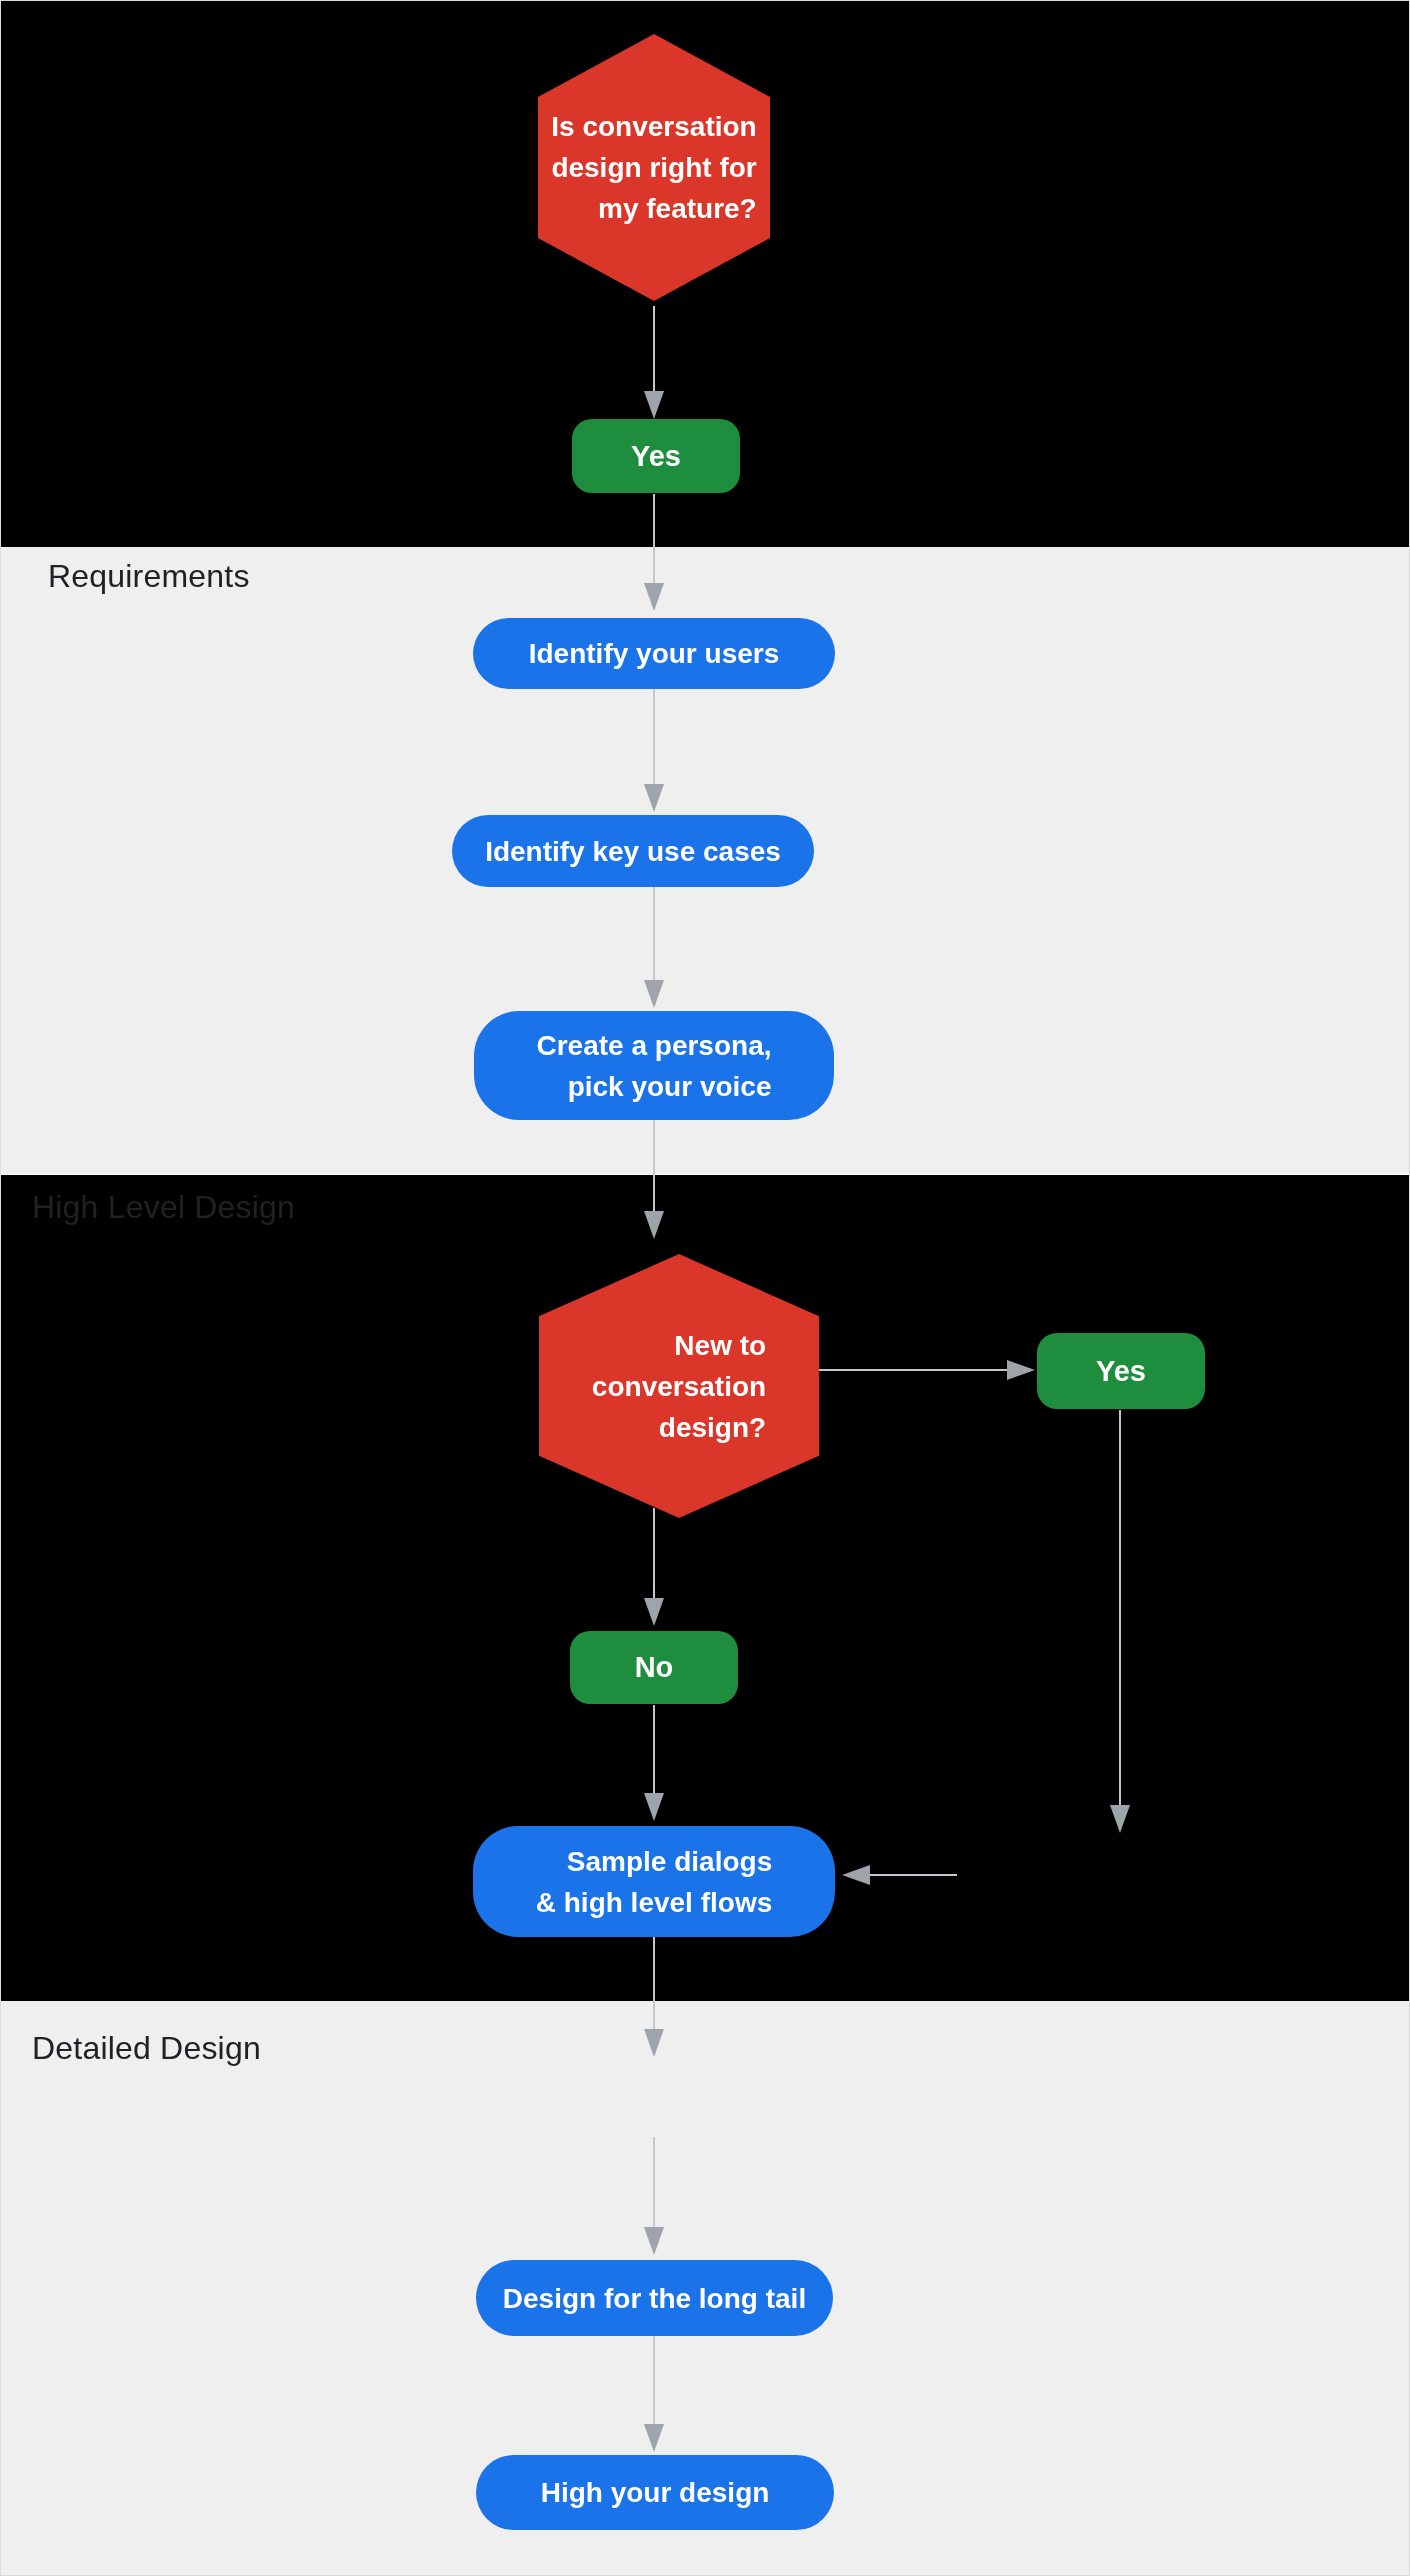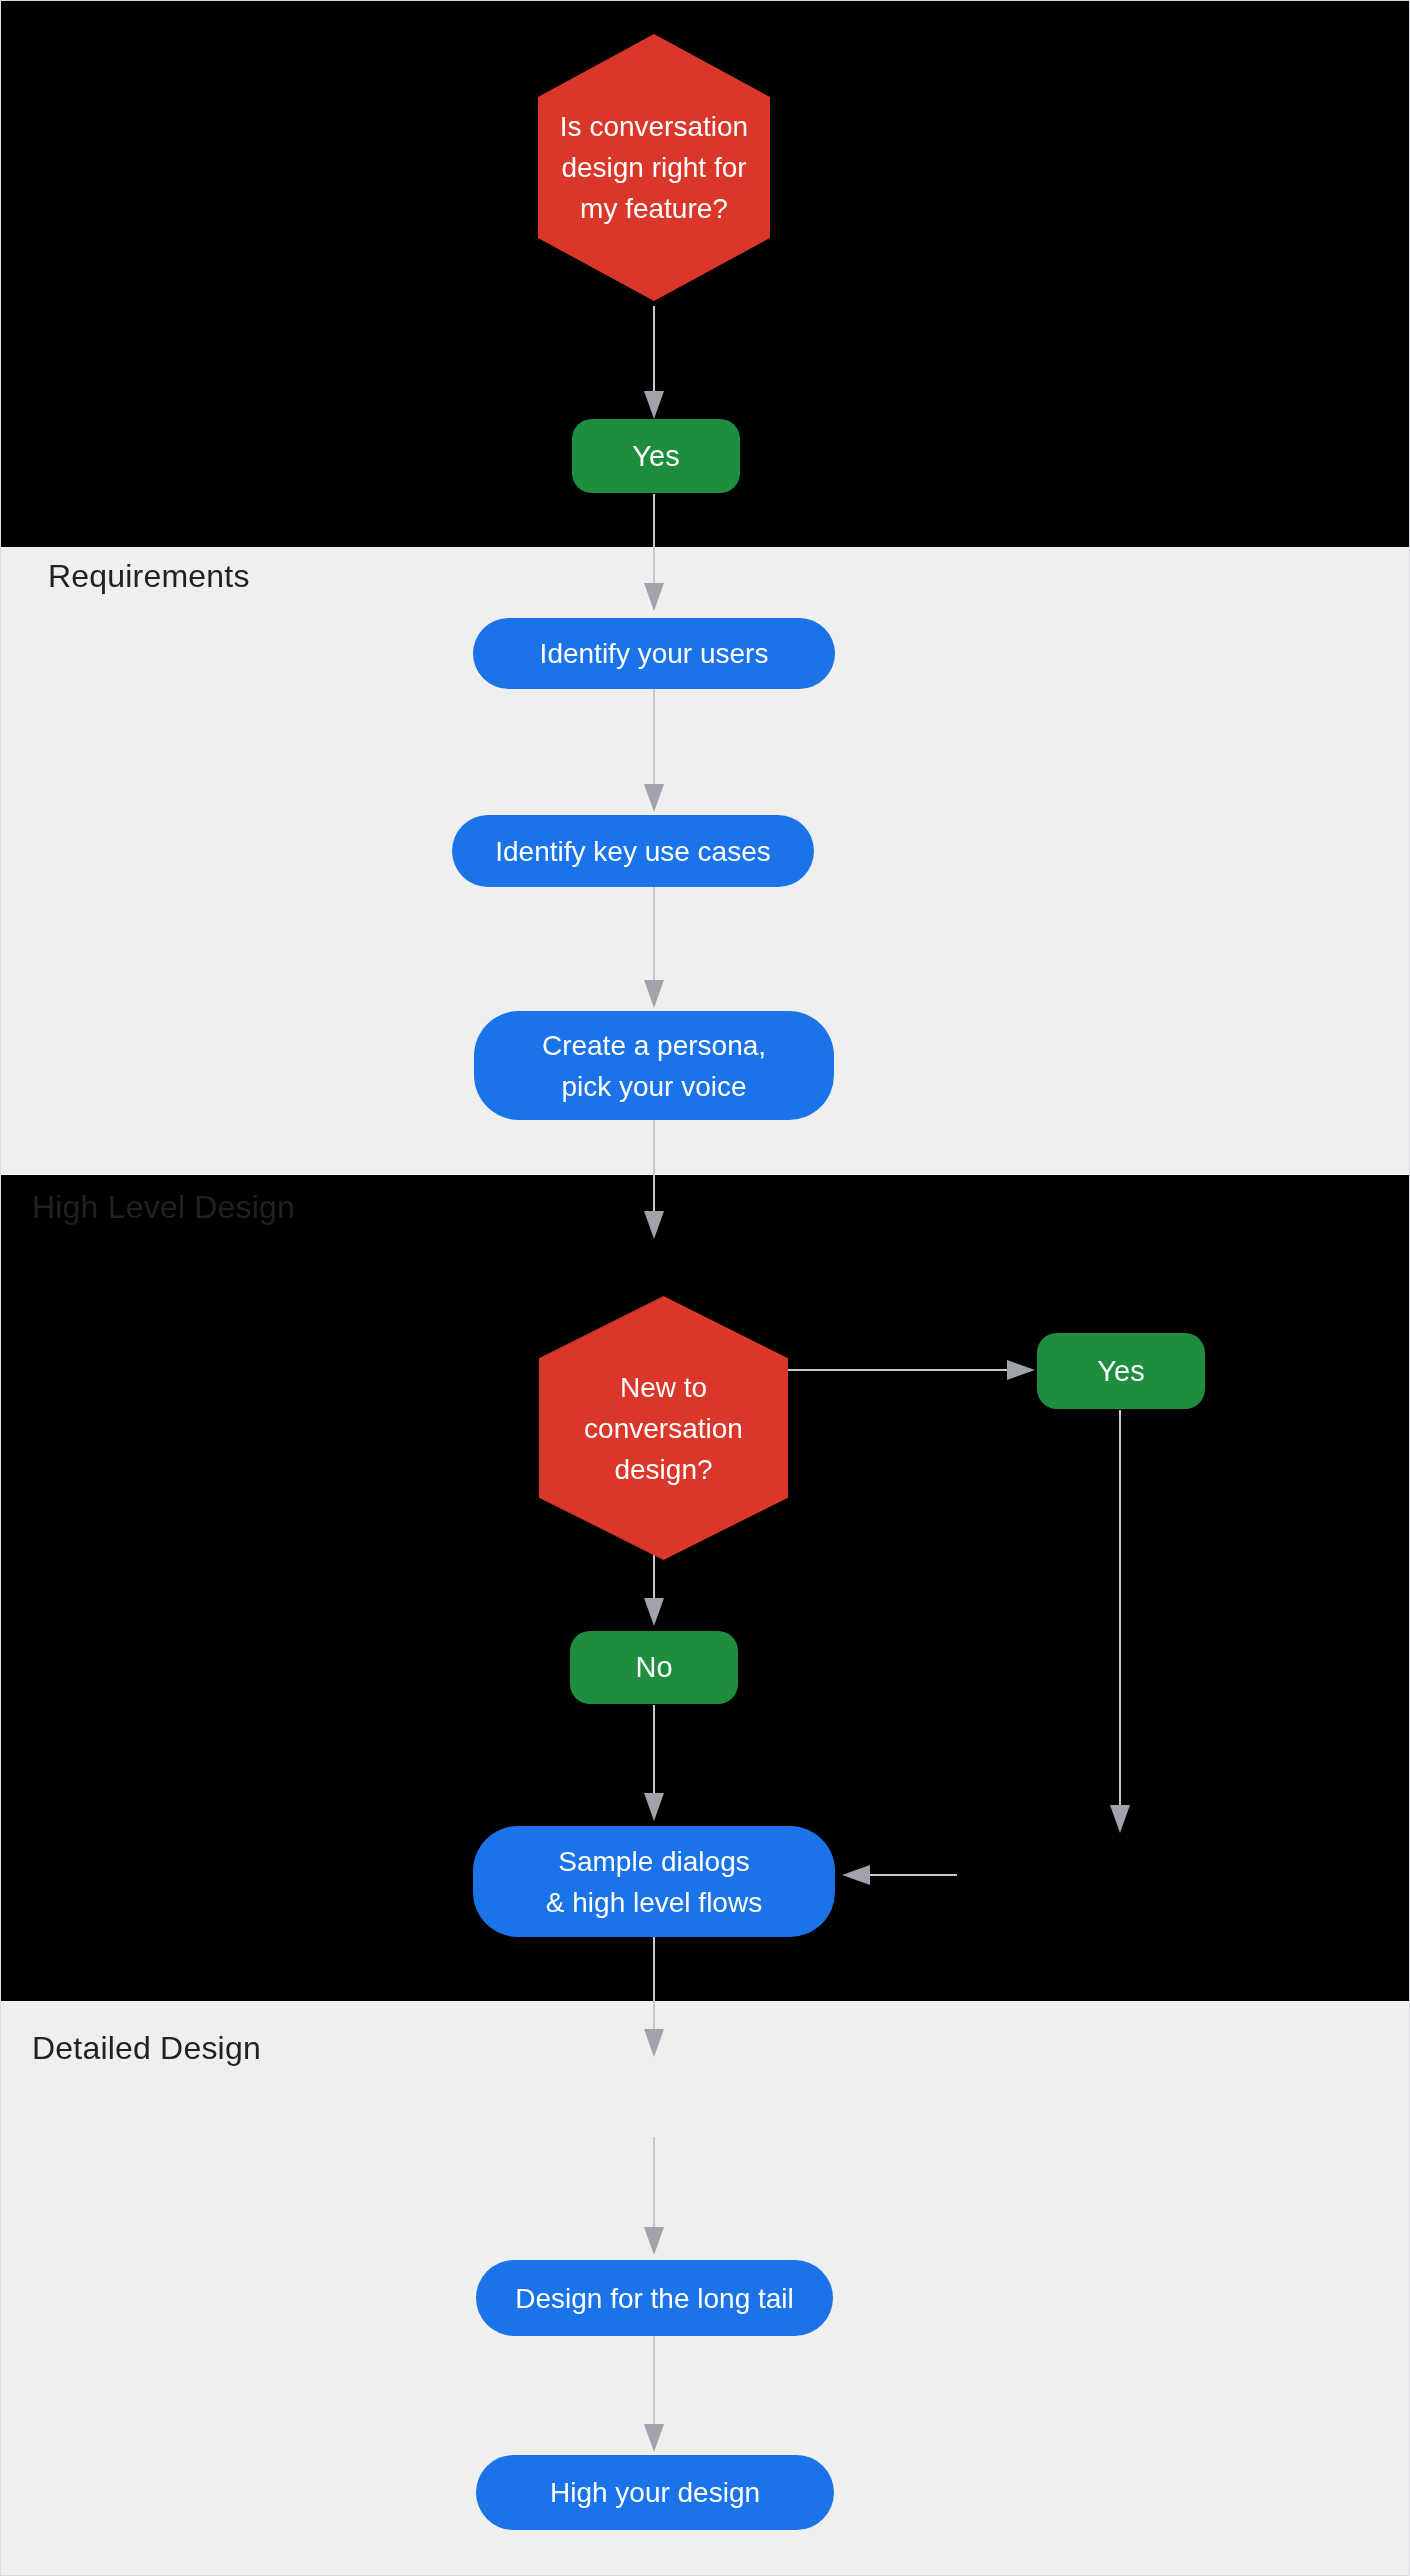--- a/index.html
+++ b/index.html
@@ -37,25 +37,25 @@
     line-height: 39px;
     font-weight: 400;
     color: var(--label-gray);
     letter-spacing: 0.2px;
   }
   .node {
     position: absolute;
     display: flex;
     align-items: center;
     justify-content: center;
-    text-align: center;
+    text-align: right;
     color: #ffffff;
     font-size: 28px;
     line-height: 41px;
-    font-weight: 400;
+    font-weight: 700;
     white-space: pre-line;
     z-index: 10;
   }
   .hex {
     background: var(--decision-red);
     clip-path: polygon(50% 0%, 100% 23.6%, 100% 76.4%, 50% 100%, 0% 76.4%, 0% 23.6%);
   }
   .pill { background: var(--action-blue); border-radius: 38px; }
   .pill.tall { border-radius: 45px; }
   .btn { background: var(--answer-green); border-radius: 20px; font-size: 29px; }
@@ -113,21 +113,21 @@
 
   <div class="node btn" style="left:572px; top:419px; width:168px; height:74px;">Yes</div>
 
   <div class="node pill" style="left:473px; top:618px; width:362px; height:71px;">Identify your users</div>
 
   <div class="node pill" style="left:452px; top:815px; width:362px; height:72px;">Identify key use cases</div>
 
   <div class="node pill tall" style="left:474px; top:1011px; width:360px; height:109px;">Create a persona,
 pick your voice</div>
 
-  <div class="node hex" style="left:539px; top:1296px; width:249px; height:264px;">New to
+  <div class="node hex" style="left:539px; top:1254px; width:280px; height:264px;">New to
 conversation
 design?</div>
 
   <div class="node btn" style="left:1037px; top:1333px; width:168px; height:76px;">Yes</div>
 
   <div class="node btn" style="left:570px; top:1631px; width:168px; height:73px;">No</div>
 
   <div class="node pill tall" style="left:473px; top:1826px; width:362px; height:111px;">Sample dialogs
 &amp; high level flows</div>
 

